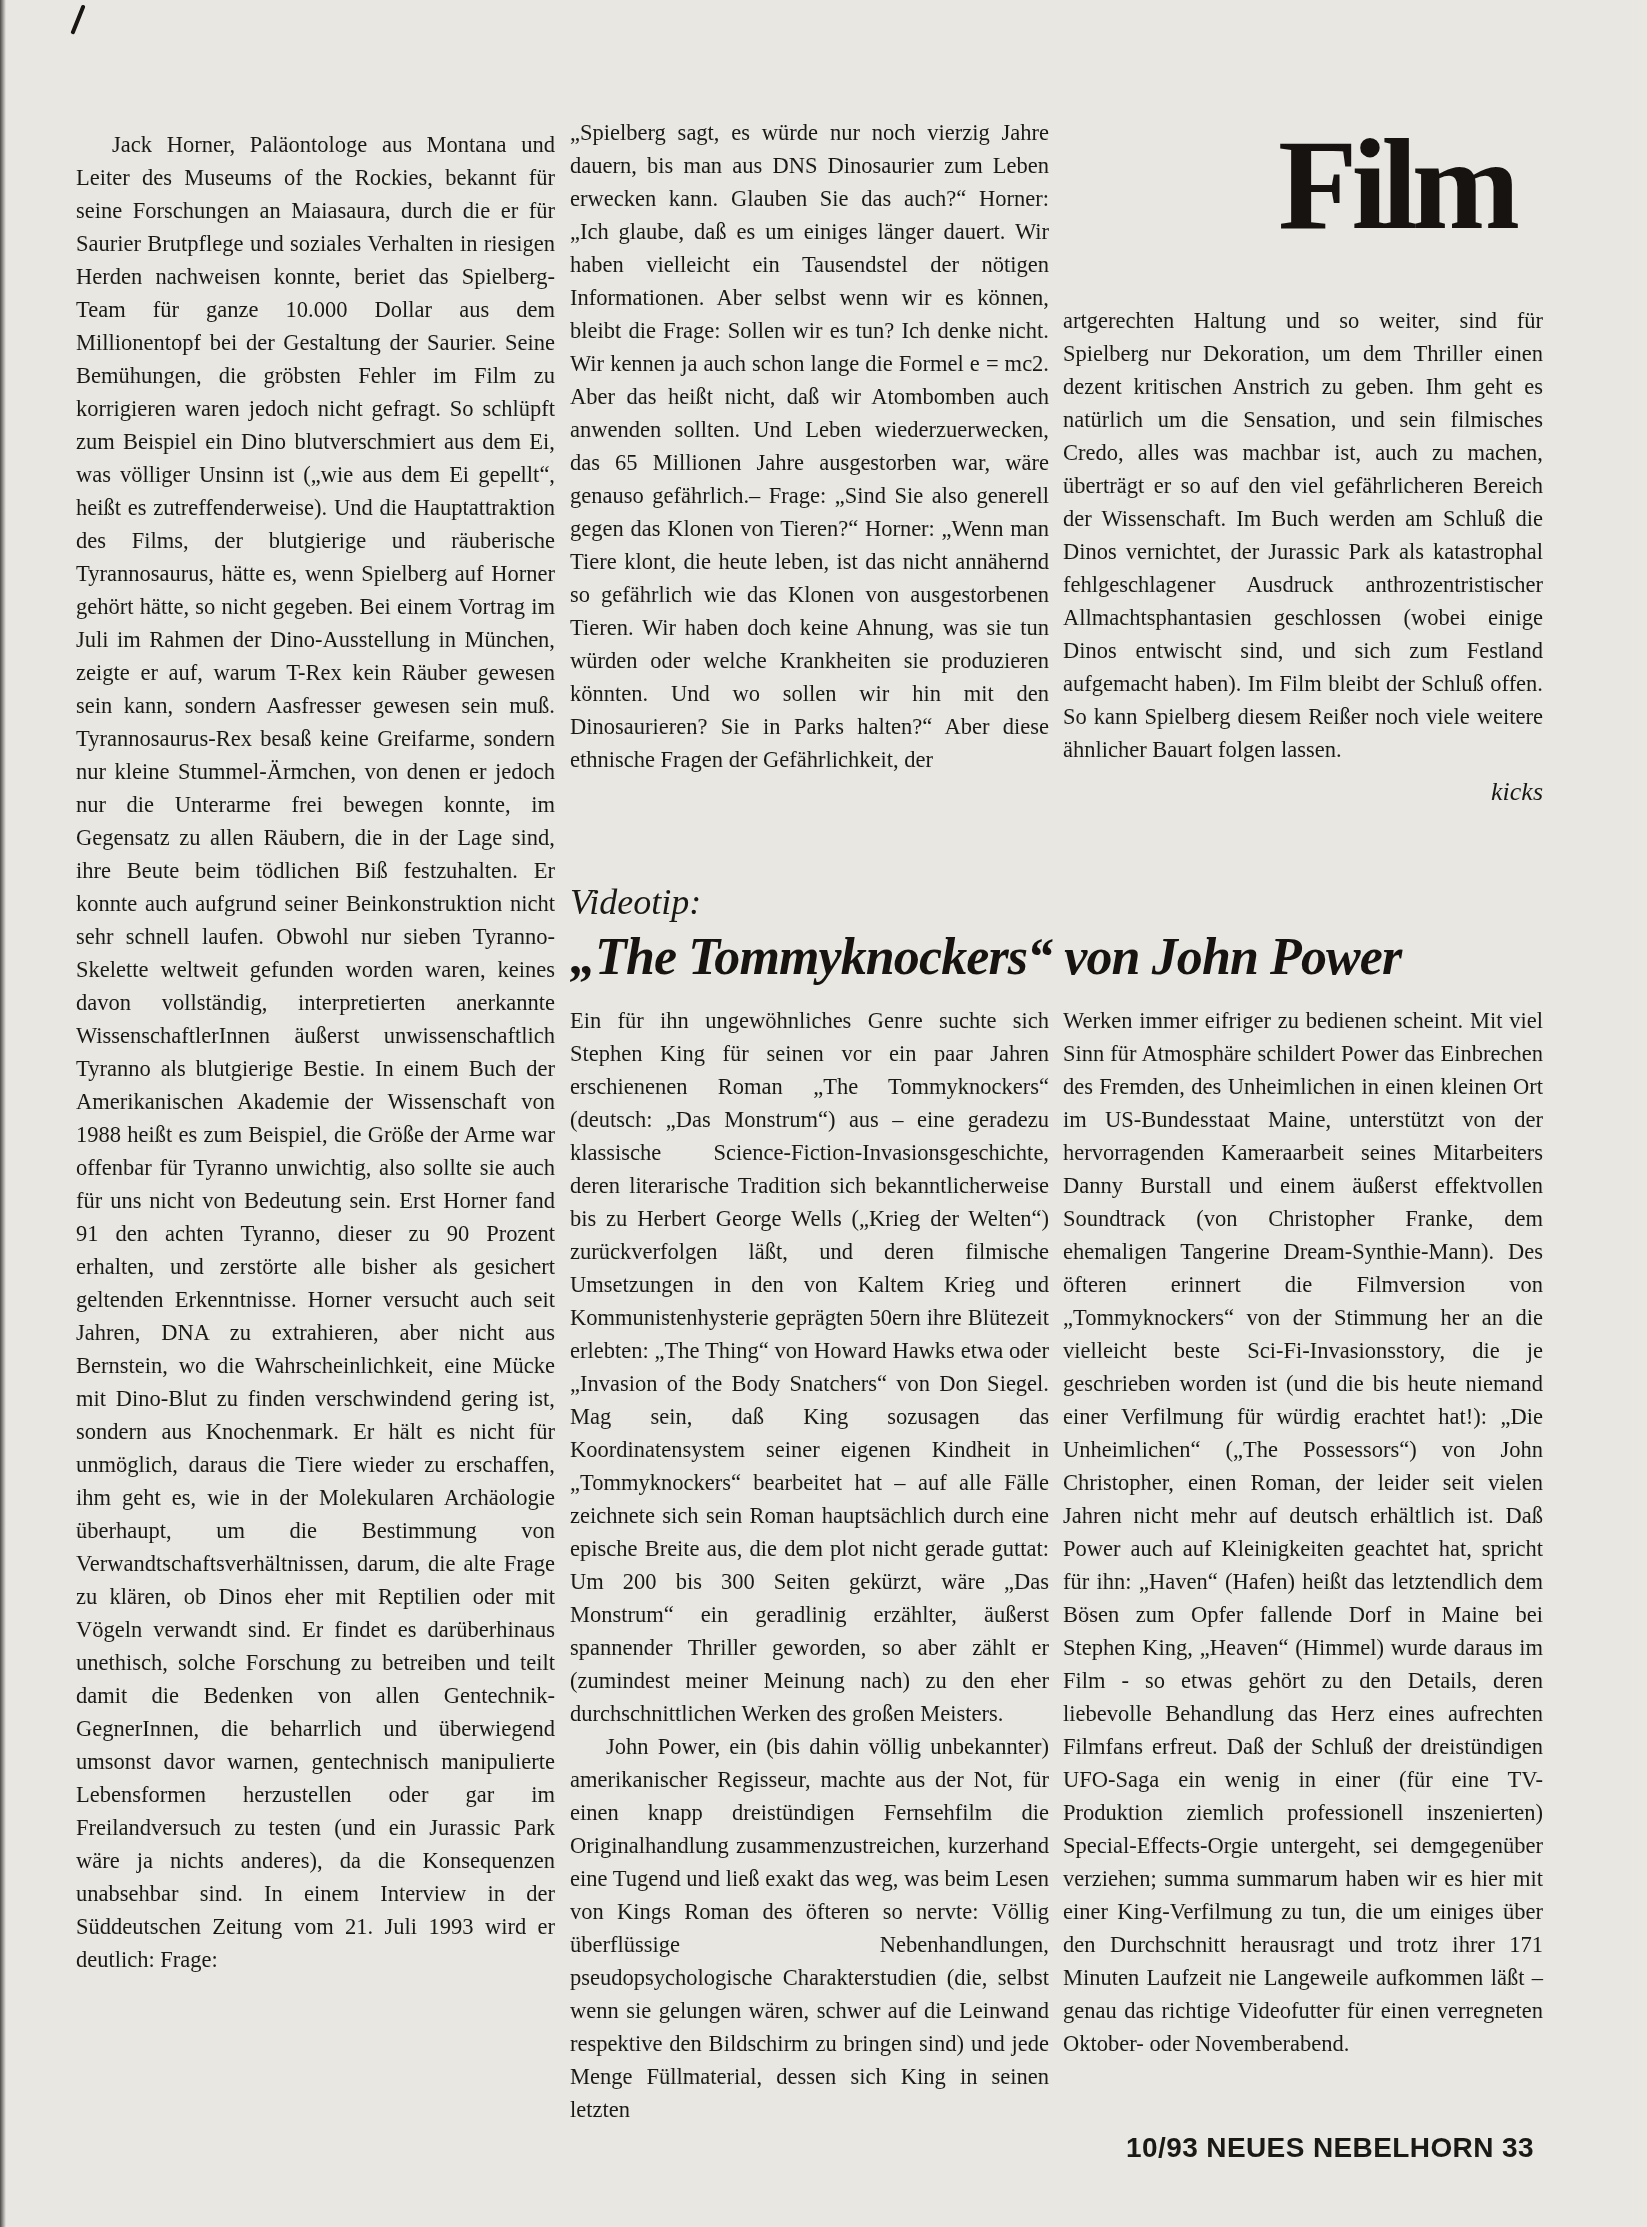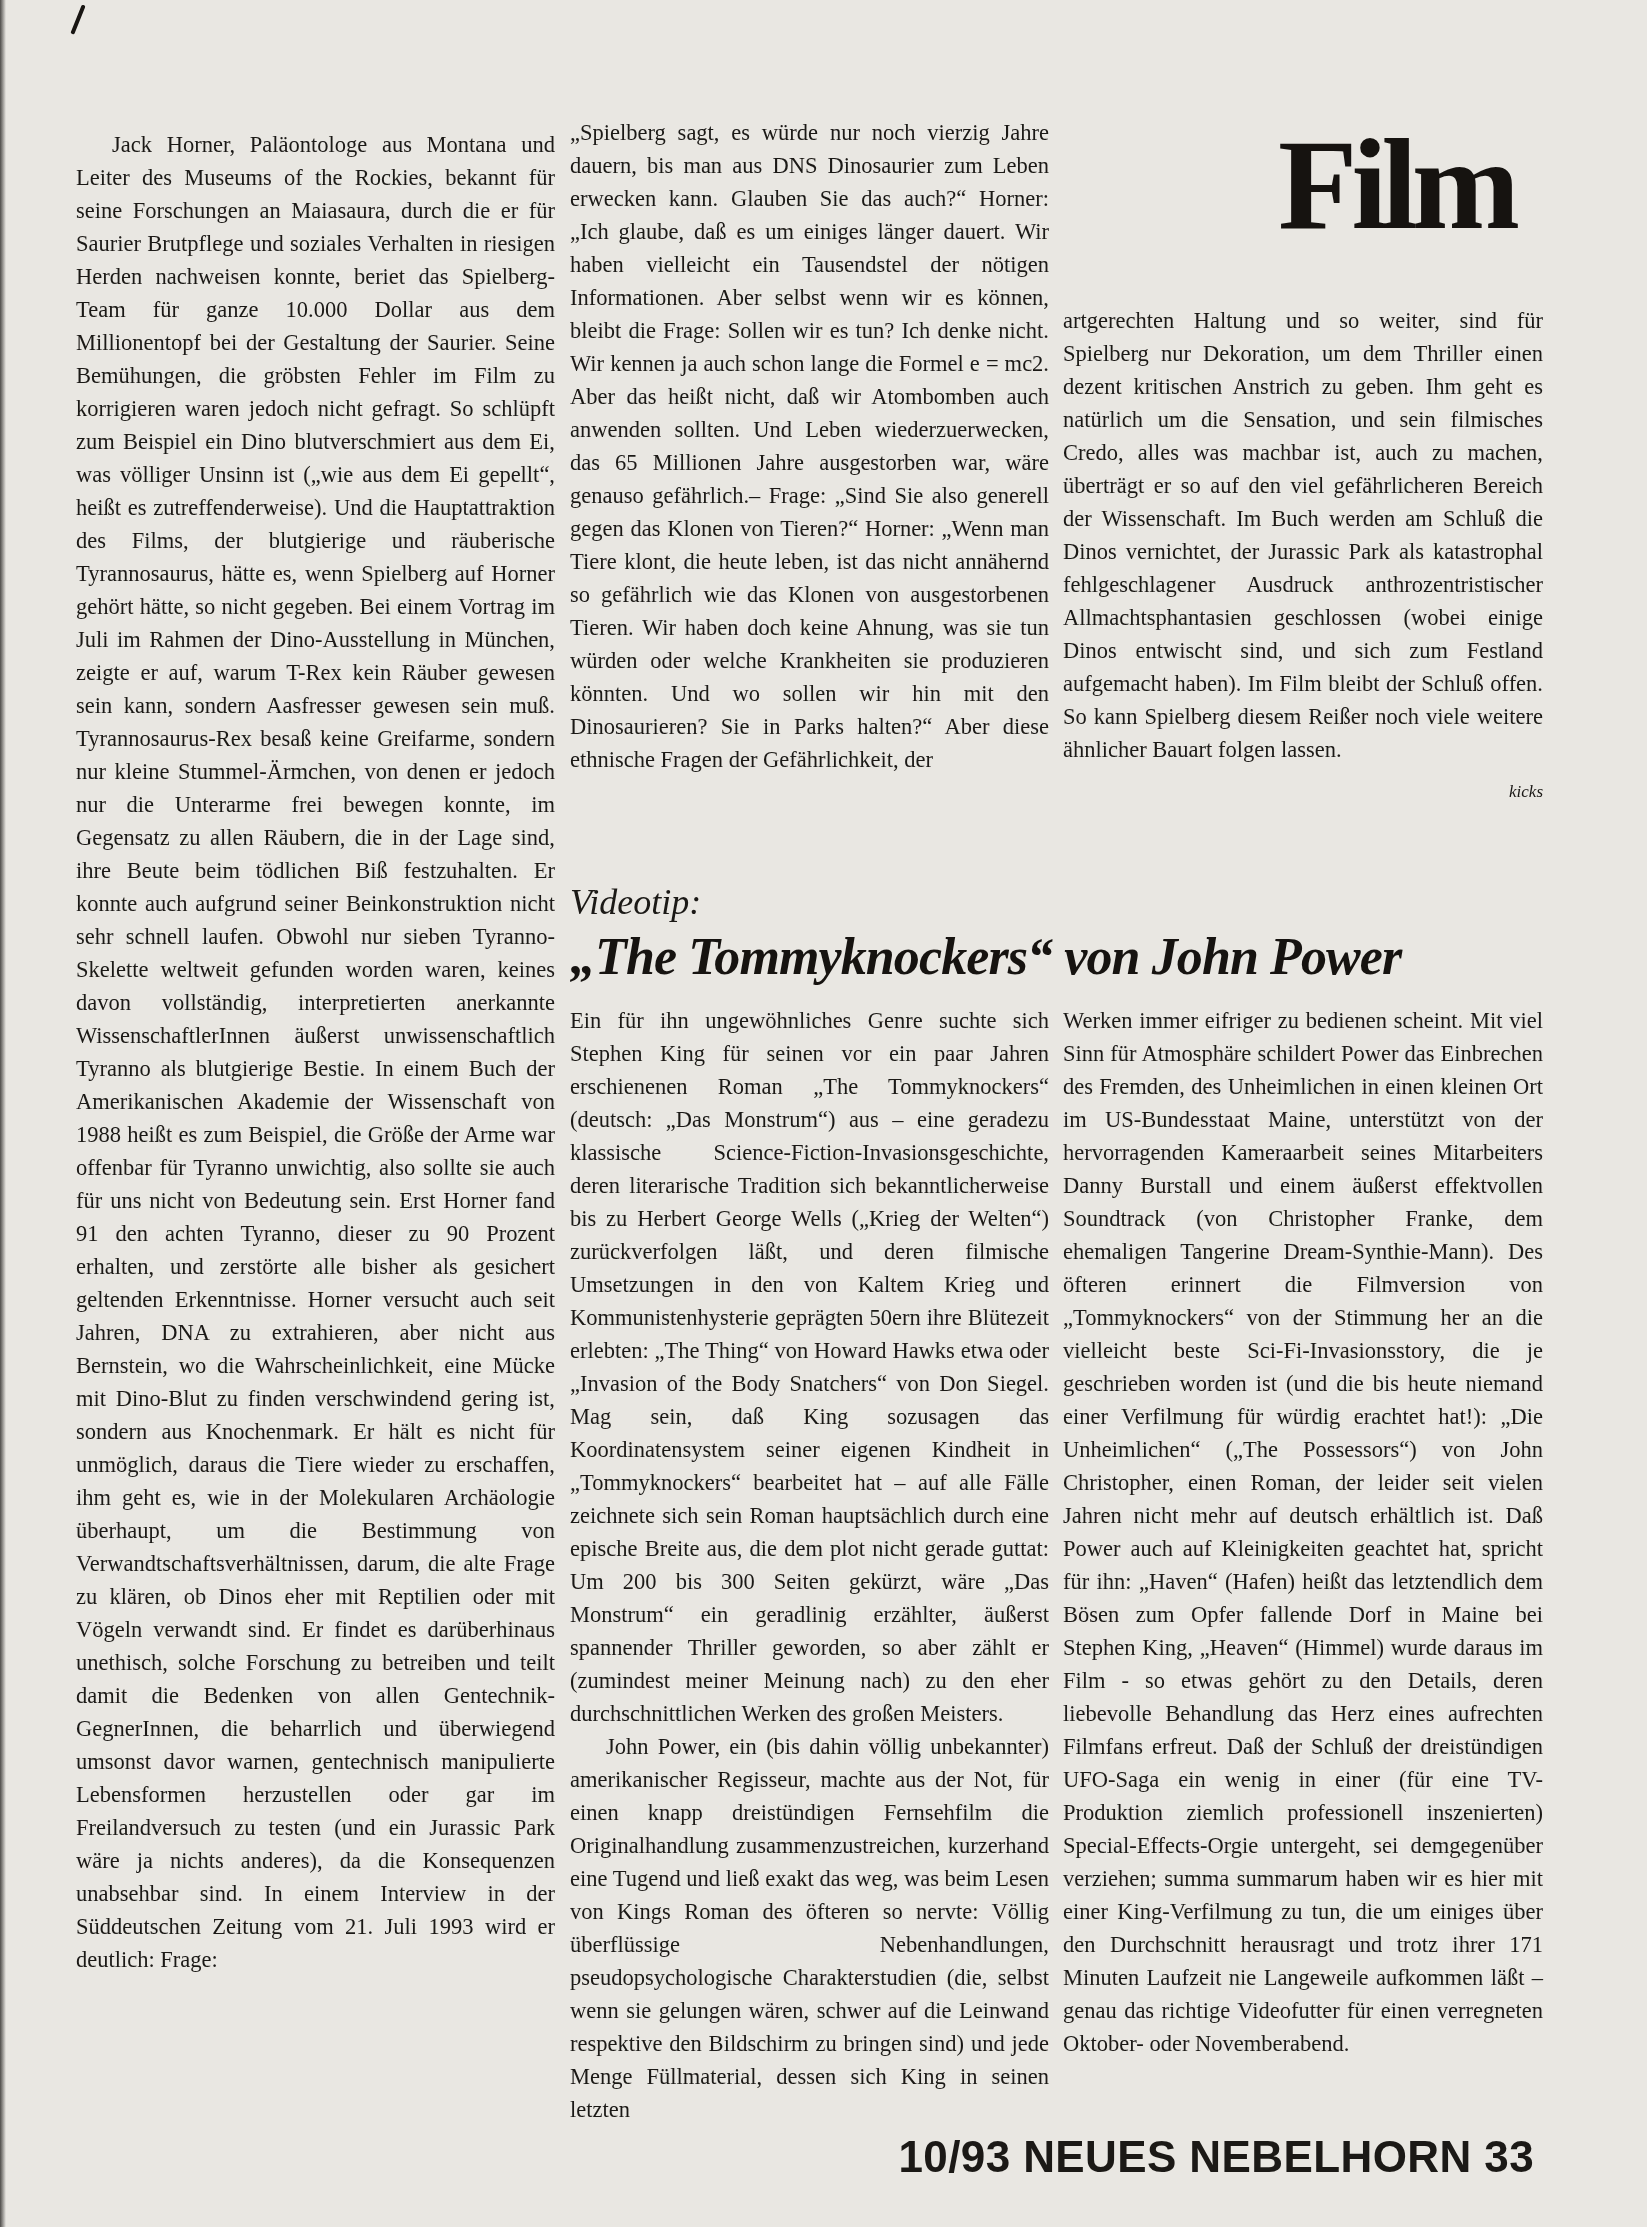--- a/index.html
+++ b/index.html
@@ -30,39 +30,39 @@
   .col3{left:1063px;top:304px;width:480px;}
   
   .masthead{
     position:absolute;left:1063px;top:111px;width:451px;
     text-align:right;
     font-family:Liberation Serif, serif;
     font-weight:bold;font-size:130px;line-height:147px;
     letter-spacing:-6px;color:#161310;
   }
   
-  .byline{margin-top:8.6px;text-align:right;font-style:italic;font-size:17px;}
+  .byline{margin-top:8.6px;text-align:right;font-style:italic;font-size:26px;}
   .byline-bold{font-weight:bold;}
   
   .vt-kicker{
     position:absolute;left:570px;top:881px;
     font-style:italic;font-size:36px;line-height:43px;color:#1b1916;
   }
   .vt-title{
     position:absolute;left:570px;top:926px;width:985px;
     font-style:italic;font-weight:bold;font-size:52px;line-height:62px;
     letter-spacing:-0.9px;color:#161310;white-space:nowrap;
   }
   .vt-colA{left:570px;top:1004px;width:479px;}
   .vt-colB{left:1063px;top:1004px;width:480px;}
   
   .footer{
     position:absolute;right:114px;top:2132px;
     font-family:"Liberation Sans",sans-serif;
-    font-weight:bold;font-size:44px;color:#1b1916;
+    font-weight:bold;font-size:28px;color:#1b1916;
     letter-spacing:0.4px;white-space:nowrap;
   }
 </style>
 </head>
 <body>
 
 <div class="page">
 
   <div class="edge-left"></div>
   <div class="corner-mark"></div>

